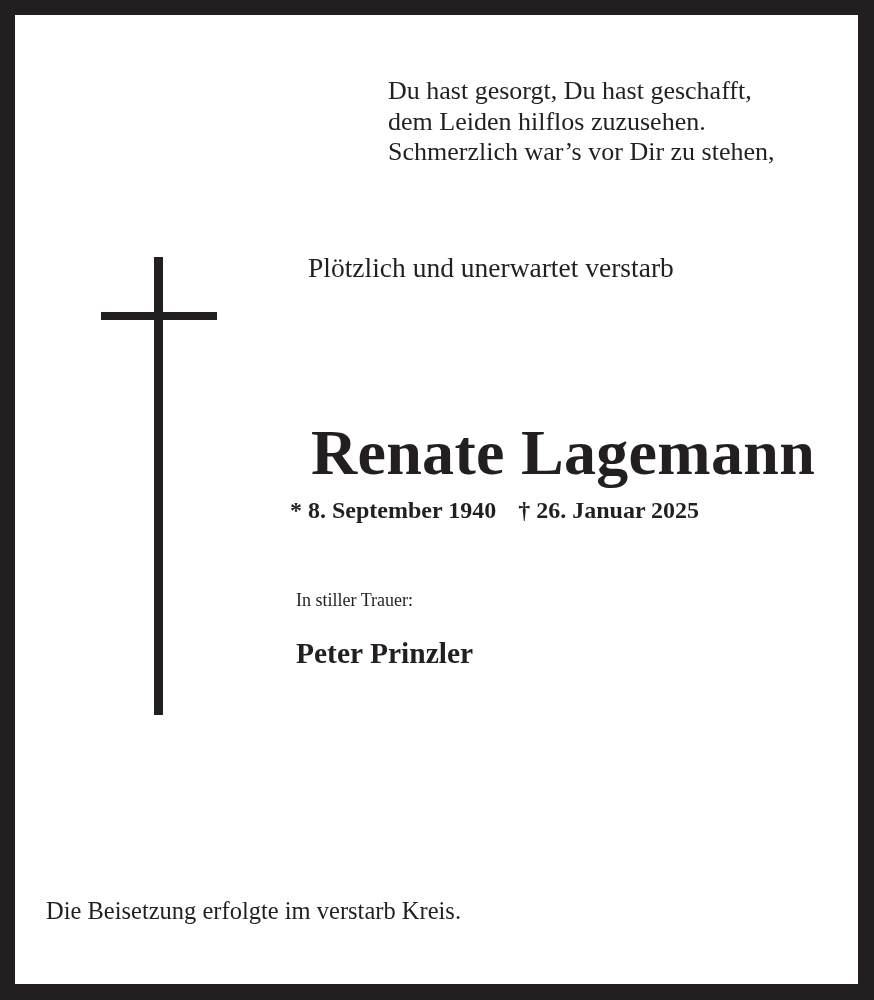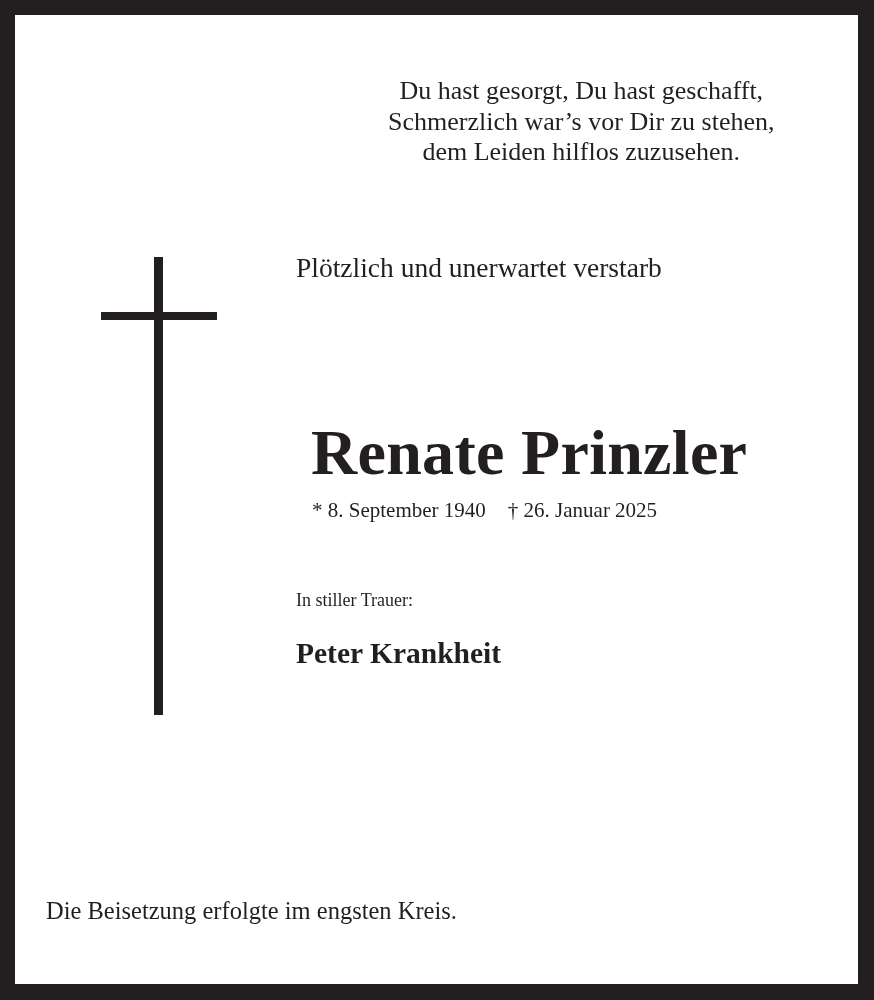--- a/index.html
+++ b/index.html
@@ -22,43 +22,43 @@
       width: 843px;
       height: 969px;
       background: #ffffff;
     }
     .abs { position: absolute; white-space: nowrap; }
     .poem {
       left: 373px;
       top: 61px;
       font-size: 26px;
       line-height: 30.5px;
-      text-align: center;
     }
     .poem div { height: 30.5px; }
     .intro {
       left: 281px;
       top: 236px;
       font-size: 27.5px;
       line-height: 33.5px;
     }
-    .intro div { height: 33.5px; }
+    .intro div { height: 33.5px; margin-left: 12px; }
     .name {
       left: 296px;
       top: 398px;
       font-size: 64px;
       font-weight: bold;
       line-height: 80px;
       letter-spacing: 0.3px;
     }
     .dates {
-      left: 297px;
+      left: 275px;
       top: 478px;
-      font-size: 21px;
+      font-size: 24px;
       line-height: 34px;
+      font-weight: bold;
     }
     .dates .gap { display: inline-block; width: 22px; }
     .mourning {
       left: 281px;
       top: 568px;
       font-size: 18px;
       line-height: 34px;
     }
     .signers {
       left: 281px;
@@ -95,39 +95,39 @@
       background: #231f20;
     }
   </style>
 </head>
 <body>
 
 <div class="frame">
 
   <div class="abs poem">
     <div>Du hast gesorgt, Du hast geschafft,</div>
+    <div>dem Leiden hilflos zuzusehen.</div>
     <div>Schmerzlich war’s vor Dir zu stehen,</div>
-    <div>dem Leiden hilflos zuzusehen.</div>
   </div>
 
   <div class="abs cross-v"></div>
   <div class="abs cross-h"></div>
 
   <div class="abs intro">
     <div>Plötzlich und unerwartet verstarb</div>
   </div>
 
-  <div class="abs name">Renate Prinzler</div>
+  <div class="abs name">Renate Lagemann</div>
 
   <div class="abs dates">
     <span>* 8. September 1940</span><span class="gap"></span><span>† 26. Januar 2025</span>
   </div>
 
   <div class="abs mourning">In stiller Trauer:</div>
 
   <div class="abs signers">
-    <div>Peter Krankheit</div>
+    <div>Peter Prinzler</div>
   </div>
 
 
-  <div class="abs burial">Die Beisetzung erfolgte im engsten Kreis.</div>
+  <div class="abs burial">Die Beisetzung erfolgte im verstarb Kreis.</div>
 
 </div>
 
 </body></html>

